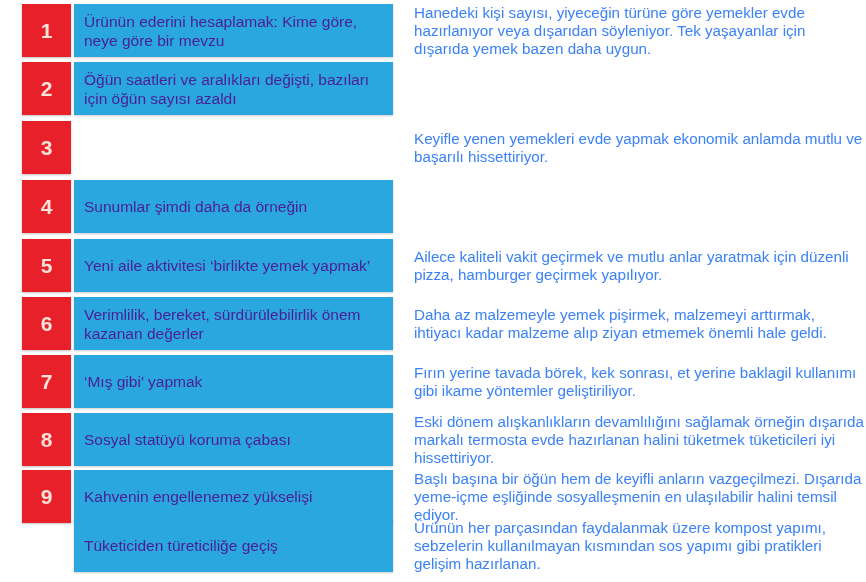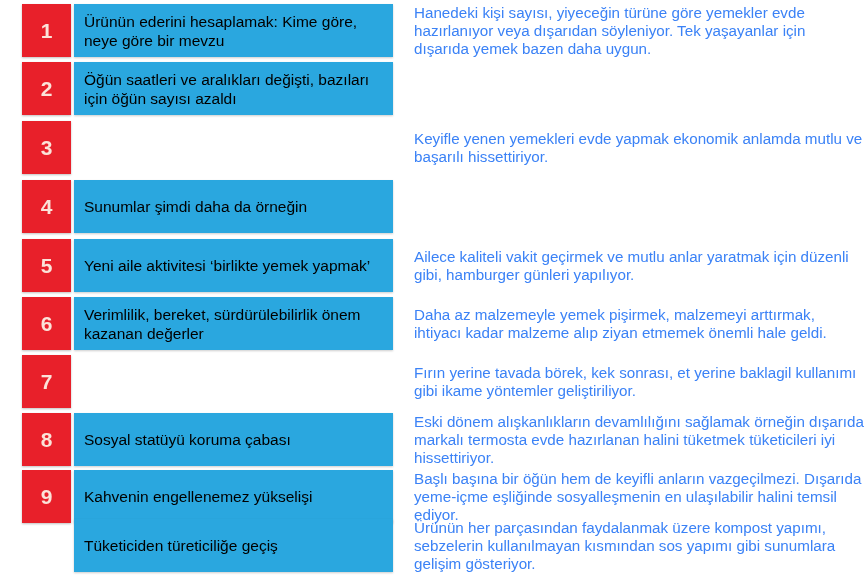--- a/index.html
+++ b/index.html
@@ -9,21 +9,21 @@
     }
     .row { position: absolute; left: 22px; width: 844px; height: 53px; }
     .num {
       position: absolute; left: 0; top: 0; width: 49px; height: 53px;
       background: #e8202a; color: #fbe3d9; font-size: 21px; font-weight: bold;
       display: flex; align-items: center; justify-content: center;
       box-shadow: 0 1px 2px rgba(0,0,0,0.25);
     }
     .title {
       position: absolute; left: 52px; top: 0; width: 319px; height: 53px;
-      background: #2aa7df; color: #000000; font-size: 15.5px; line-height: 19px;
+      background: #2aa7df; color: #4c1d95; font-size: 15.5px; line-height: 19px;
       display: flex; align-items: center; padding: 0 10px; box-sizing: border-box;
       box-shadow: 0 1px 2px rgba(0,0,0,0.2);
     }
     .desc {
       position: absolute; left: 392px; top: 0; width: 450px; height: 53px;
       color: #3b82f6; font-size: 15.2px; line-height: 18px;
       display: flex; align-items: center;
     }
   </style>
 </head>
@@ -56,34 +56,37 @@
       <div class="title">
         <span>Sunumlar şimdi daha da örneğin</span>
       </div>
     </div>
     <div class="row" style="top: 239px;">
       <div class="num">5</div>
       <div class="title">
         <span>Yeni aile aktivitesi ‘birlikte yemek yapmak’</span>
       </div>
       <div class="desc">
-        <span>Ailece kaliteli vakit geçirmek ve mutlu anlar yaratmak için düzenli gibi, hamburger günleri yapılıyor.</span>
+        <span>Ailece kaliteli vakit geçirmek ve mutlu anlar yaratmak için düzenli pizza, hamburger geçirmek yapılıyor.</span>
       </div>
     </div>
     <div class="row" style="top: 297px;">
       <div class="num">6</div>
       <div class="title">
         <span>Verimlilik, bereket, sürdürülebilirlik önem kazanan değerler</span>
       </div>
       <div class="desc">
         <span>Daha az malzemeyle yemek pişirmek, malzemeyi arttırmak, ihtiyacı kadar malzeme alıp ziyan etmemek önemli hale geldi.</span>
       </div>
     </div>
     <div class="row" style="top: 355px;">
       <div class="num">7</div>
+      <div class="title">
+        <span>‘Mış gibi’ yapmak</span>
+      </div>
       <div class="desc">
         <span>Fırın yerine tavada börek, kek sonrası, et yerine baklagil kullanımı gibi ikame yöntemler geliştiriliyor.</span>
       </div>
     </div>
     <div class="row" style="top: 413px;">
       <div class="num">8</div>
       <div class="title">
         <span>Sosyal statüyü koruma çabası</span>
       </div>
       <div class="desc">
@@ -97,16 +100,16 @@
       </div>
       <div class="desc">
         <span>Başlı başına bir öğün hem de keyifli anların vazgeçilmezi. Dışarıda yeme-içme eşliğinde sosyalleşmenin en ulaşılabilir halini temsil ediyor.</span>
       </div>
     </div>
     <div class="row" style="top: 519px;">
       <div class="title">
         <span>Tüketiciden türeticiliğe geçiş</span>
       </div>
       <div class="desc">
-        <span>Ürünün her parçasından faydalanmak üzere kompost yapımı, sebzelerin kullanılmayan kısmından sos yapımı gibi sunumlara gelişim gösteriyor.</span>
+        <span>Ürünün her parçasından faydalanmak üzere kompost yapımı, sebzelerin kullanılmayan kısmından sos yapımı gibi pratikleri gelişim hazırlanan.</span>
       </div>
     </div>
   </div>
 
 </body></html>

